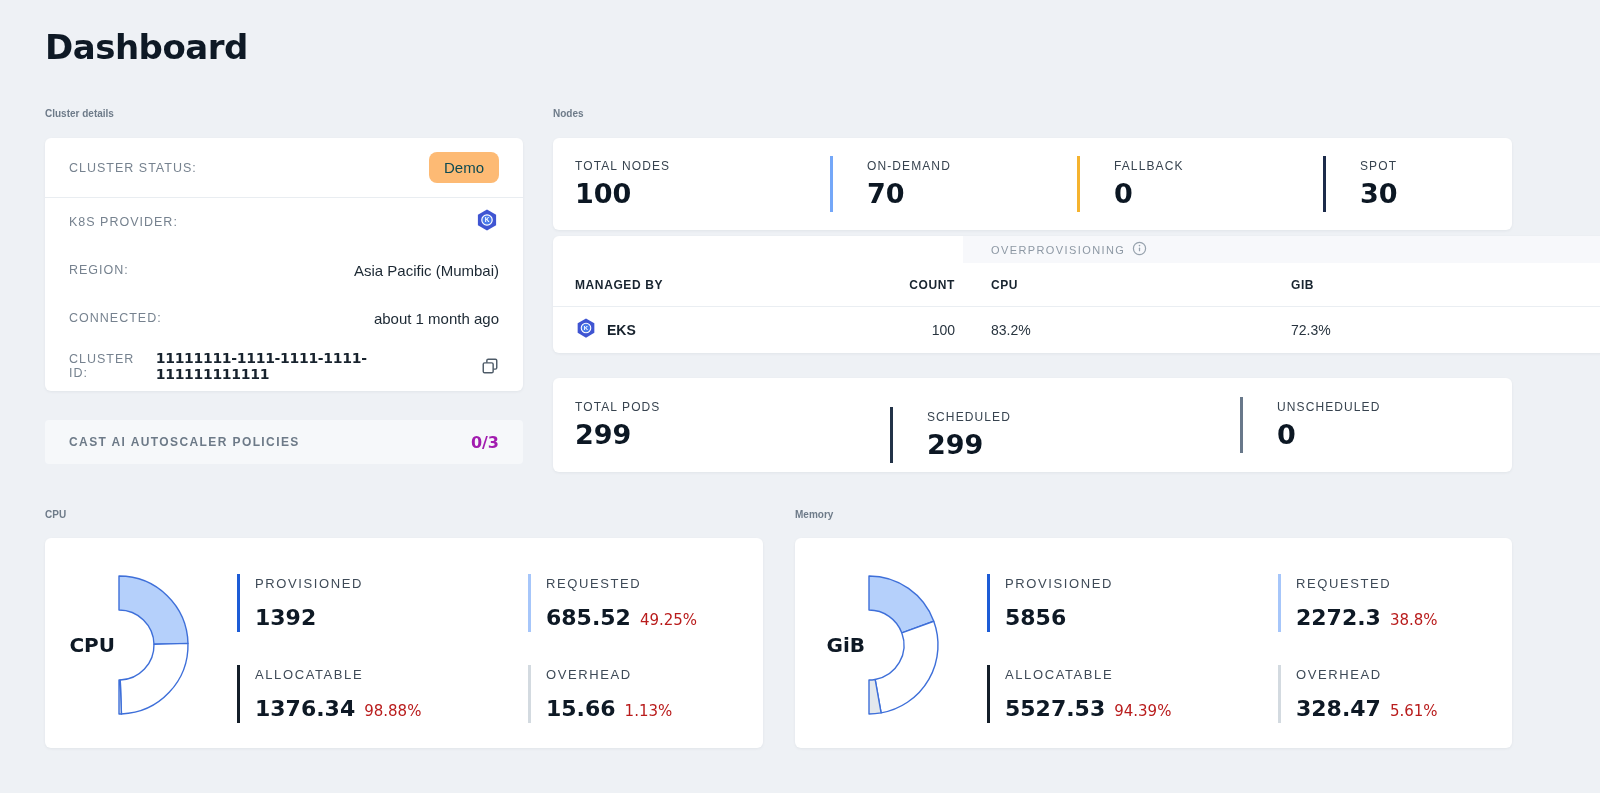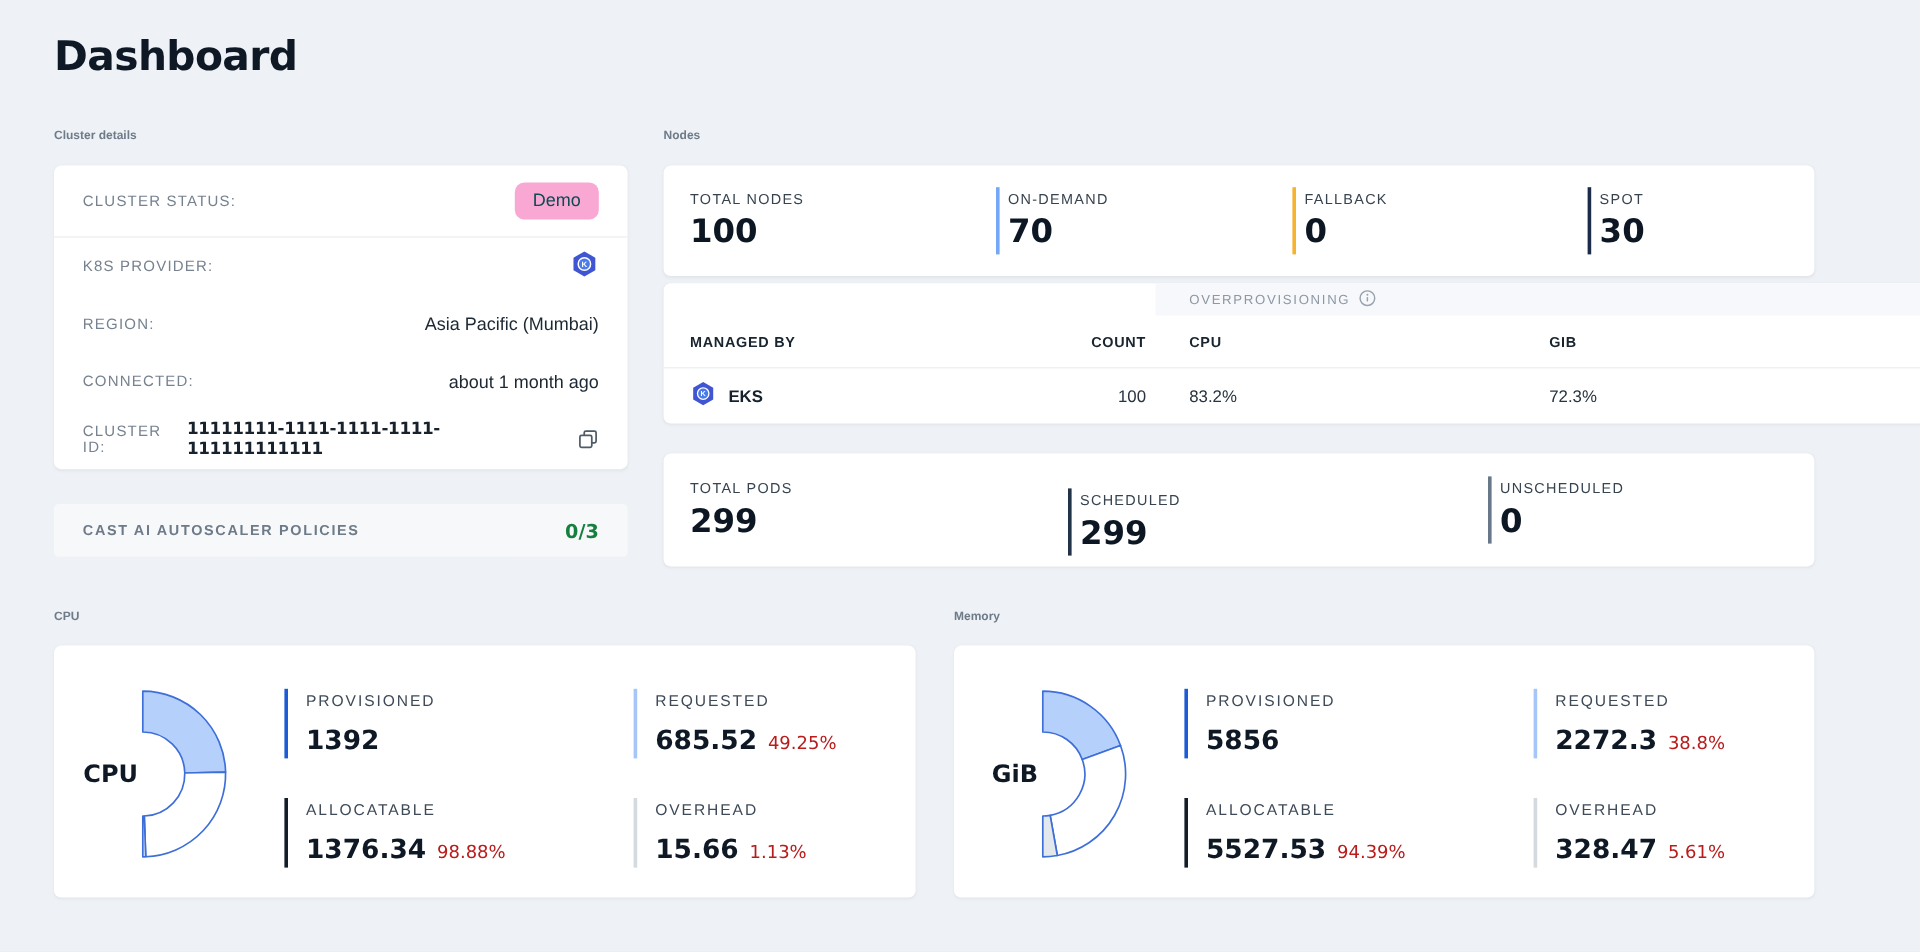--- a/index.html
+++ b/index.html
@@ -17,36 +17,36 @@
   .section-label { position:absolute; font-size:10px; font-weight:700; color:#6e7b89; }
   .card { position:absolute; background:#fff; border-radius:6px; box-shadow:0 1px 3px rgba(20,30,50,0.06); }
 
   
   .crow { height:48px; display:flex; align-items:center; justify-content:space-between; padding:0 24px; }
   .crow-first { height:60px; border-bottom:1px solid #e9edf1; }
   .clabel { font-size:12.5px; letter-spacing:1px; color:#76828f; text-transform:uppercase; }
   .cvalue { font-size:15px; color:#1c2833; }
   .cvalue-id { font-size:14px; font-weight:700; font-family:"DejaVu Sans",sans-serif; letter-spacing:-0.3px;
                display:flex; align-items:center; gap:9px; color:#17222d; }
-  .badge { background:#f9a8d4; color:#0d4a52; font-size:15px; padding:7px 15px; border-radius:8px; }
+  .badge { background:#fdba74; color:#0d4a52; font-size:15px; padding:7px 15px; border-radius:8px; }
   .copy-btn { display:inline-flex; cursor:pointer; }
 
   .policies-bar {
     position:absolute; left:45px; top:420px; width:478px; height:44px;
     background:#f6f8fa; border-radius:4px; cursor:pointer;
     display:flex; align-items:center; justify-content:space-between; padding:0 24px;
   }
   .policies-label { font-size:12px; font-weight:700; letter-spacing:1.4px; color:#6d7a88; }
-  .policies-count { font-size:16px; font-weight:700; color:#15803d; font-family:"DejaVu Sans",sans-serif; }
+  .policies-count { font-size:16px; font-weight:700; color:#a21caf; font-family:"DejaVu Sans",sans-serif; }
 
   
   .vstat-grid { display:grid; padding-left:22px; align-items:center; height:100%; }
   .grid-nodes { grid-template-columns:255px 247px 246px 1fr; }
   .grid-pods  { grid-template-columns:315px 350px 1fr; }
-  .vstat { border-left:3px solid transparent; padding-left:7px; height:56px;
+  .vstat { border-left:3px solid transparent; padding-left:34px; height:56px;
            display:flex; flex-direction:column; justify-content:center; gap:5px; }
   .vstat:first-child { border-left:none; padding-left:0; }
   .vstat-label { font-size:12px; letter-spacing:1.1px; color:#37434f; }
   .vstat-value { font-size:27px; font-weight:700; font-family:"DejaVu Sans",sans-serif; color:#0c1723; }
 
   
   .op-band { height:27px; display:flex; }
   .op-spacer { width:410px; }
   .op-cell { flex:1; background:#f7f8fb; border-top-right-radius:6px;
              display:flex; align-items:center; gap:7px; padding-left:28px;

